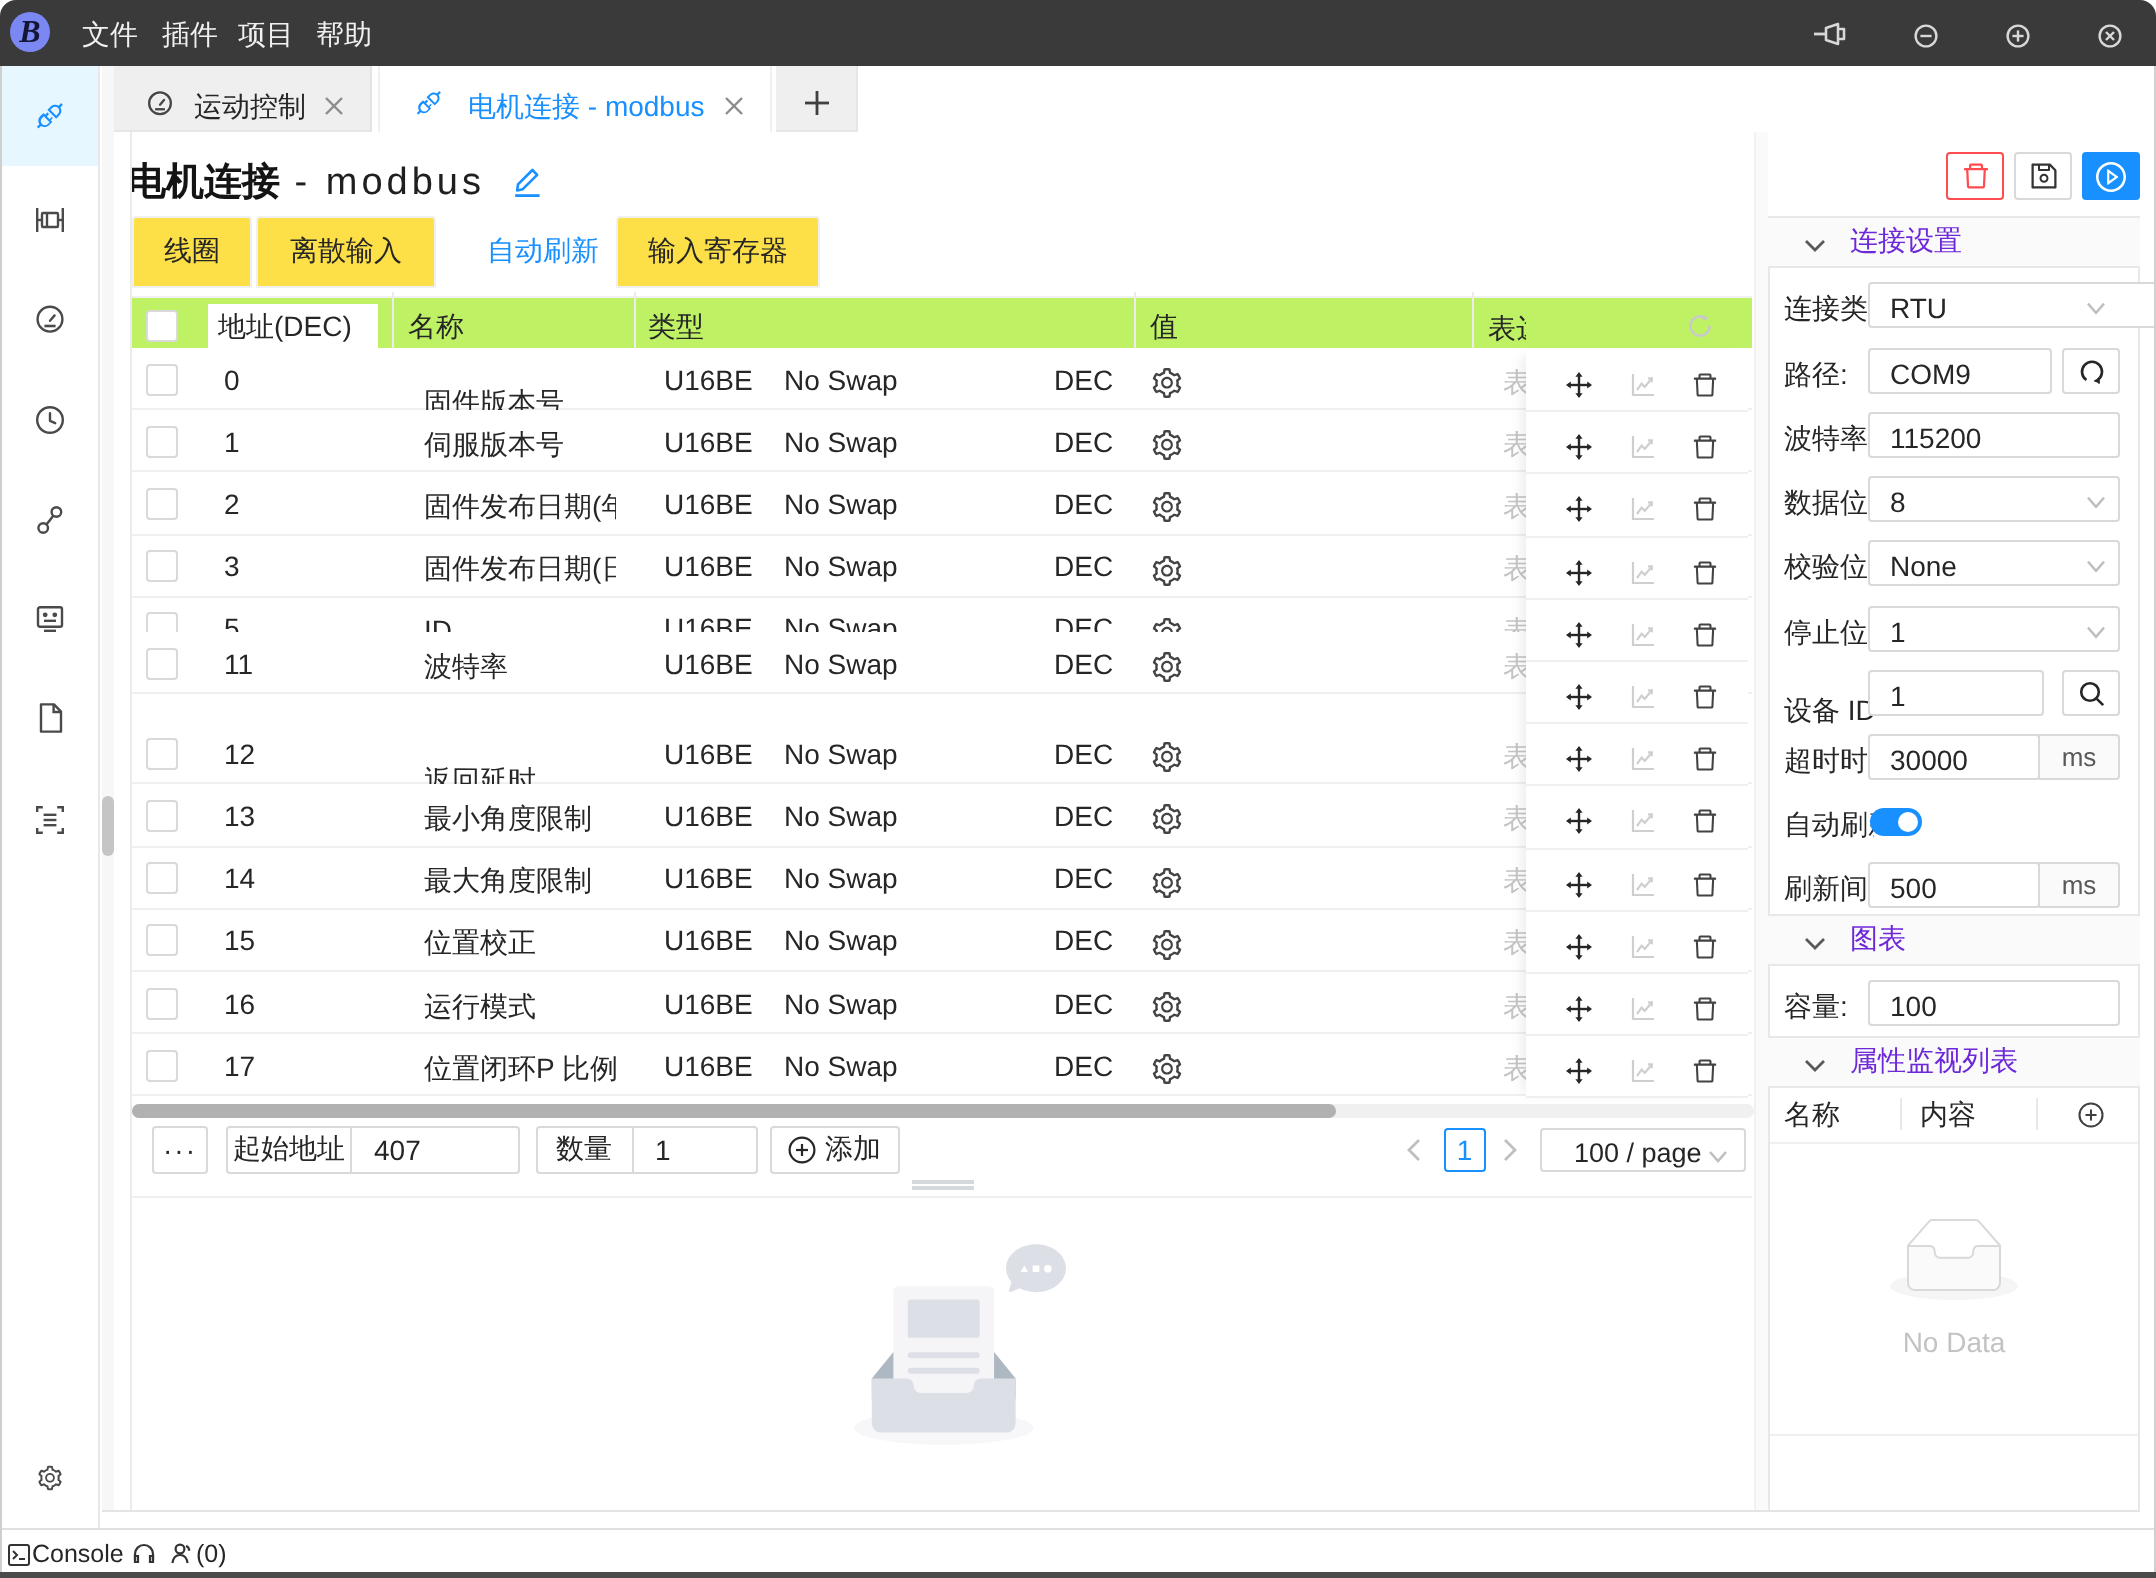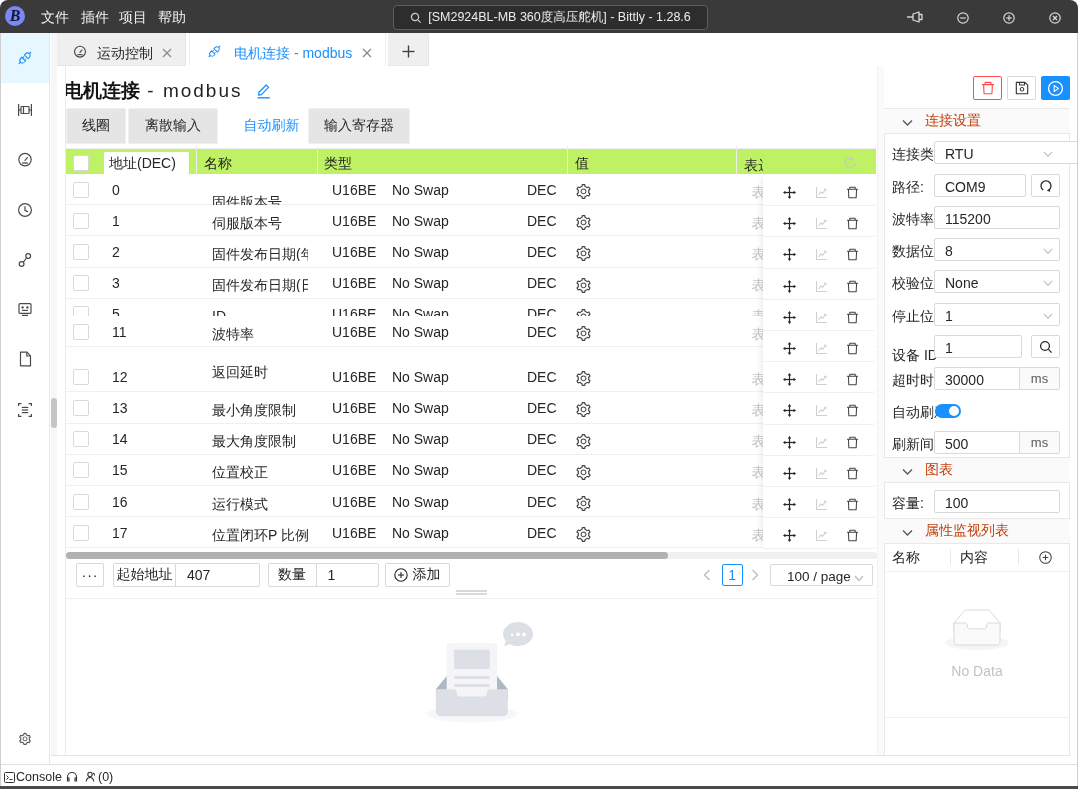--- a/index.html
+++ b/index.html
@@ -27,41 +27,41 @@
   .apptab { position:absolute; top:33px; height:33px; display:flex; align-items:center; padding-top:4px; }
   #tab1 { left:57px; width:129px; background:#efefef; border-right:1px solid #e3e3e3; border-bottom:1px solid #e6e6e6; }
   #tab2 { left:189px; width:197px; background:#fff; border-left:1px solid #f0f0f0; border-right:1px solid #f0f0f0; }
   #tabplus { left:388px; width:41px; background:#efefef; border-bottom:1px solid #e6e6e6; border-right:1px solid #e6e6e6; justify-content:center; }
 
   
   #pagetitle { position:absolute; left:64px; top:78px; font-size:19px; color:#1f1f1f; white-space:nowrap; }
   .hbtn { position:absolute; top:76px; width:29px; height:24px; border-radius:2px; display:flex; align-items:center; justify-content:center; }
 
   
-  .subtab { position:absolute; top:108px; height:36px; display:flex; align-items:center; justify-content:center; font-size:14px; color:#262626; background:#e5e5e5; border:1px solid #f0f0f0; border-radius:2px 2px 0 0; }
+  .subtab { position:absolute; top:108px; height:36px; display:flex; align-items:center; justify-content:center; font-size:14px; color:#262626; background:#fde047; border:1px solid #f0f0f0; border-radius:2px 2px 0 0; }
   .subtab.active { background:#fff; color:#1890ff; border-color:#fff; }
 
   
   #thead { position:absolute; left:66px; top:148px; width:810px; height:28px; background:#bef264; border-top:1px solid #f0f0f0; border-bottom:1px solid #f0f0f0; }
   .hsep { position:absolute; top:146px; width:1px; height:28px; background:#ececec; }
   .trow { position:absolute; left:66px; width:810px; border-bottom:1px solid #f0f0f0; background:#fff; }
   .cbx { position:absolute; left:7px; width:16px; height:16px; border:1px solid #d9d9d9; border-radius:2px; background:#fff; }
   .cellname { position:absolute; left:146px; width:96px; overflow:hidden; height:16px; }
   .ph { color:#c4c4c4; }
 
   
   #ovl { position:absolute; left:763px; top:175px; width:111px; height:374px; background:#fff; box-shadow:-5px 0 6px -3px rgba(0,0,0,0.08); }
   .ovlrow { position:absolute; left:0; width:111px; border-bottom:1px solid #f0f0f0; }
 
   
   .addon { position:absolute; top:563px; height:24px; border:1px solid #d9d9d9; background:#fff; display:flex; align-items:center; justify-content:center; font-size:14px; color:#262626; }
 
   
   .cheader { position:absolute; left:884px; width:186px; height:26px; background:#fafafa; border-top:1px solid #e8e8e8; border-bottom:1px solid #e8e8e8; display:flex; align-items:center; }
-  .cheader span { font-size:14px; color:#c2410c; margin-left:9px; }
+  .cheader span { font-size:14px; color:#6d28d9; margin-left:9px; }
   .flabel { position:absolute; left:892px; width:45px; overflow:hidden; font-size:14px; color:#262626; white-space:nowrap; }
   .fctrl { position:absolute; border:1px solid #d9d9d9; border-radius:2px; background:#fff; font-size:14px; color:#262626; }
   .fctrl .val { position:absolute; left:10px; top:4px; white-space:nowrap; }
   .msaddon { position:absolute; width:41px; height:23px; border:1px solid #d9d9d9; border-radius:0 2px 2px 0; background:#fafafa; display:flex; align-items:center; justify-content:center; font-size:13px; color:#595959; }
 
   
   #console { position:absolute; left:0; top:764px; width:1078px; height:22px; border-top:1px solid #e0e0e0; background:#fff; }
 </style>
 </head>
 <body>
@@ -73,27 +73,20 @@
 
 <div id="titlebar">
   <svg class="abs" style="left:5px;top:6px" width="20" height="20" viewBox="0 0 20 20">
     <circle cx="10" cy="10" r="10" fill="#7b87f3"></circle>
     <text x="10" y="15" font-family="Liberation Serif, serif" font-style="italic" font-weight="bold" font-size="16" fill="#131735" text-anchor="middle">B</text>
   </svg>
   <span class="menuitem" style="left:41px">文件</span>
   <span class="menuitem" style="left:81px">插件</span>
   <span class="menuitem" style="left:119px">项目</span>
   <span class="menuitem" style="left:158px">帮助</span>
-  <div id="searchbox">
-    <svg width="12" height="12" viewBox="0 0 12 12">
-        <circle cx="5" cy="5" r="3.6" fill="none" stroke="#cfcfcf" stroke-width="1.2"></circle>
-        <line x1="7.8" y1="7.8" x2="10.6" y2="10.6" stroke="#cfcfcf" stroke-width="1.2"></line>
-      </svg>
-    <span>[SM2924BL-MB 360度高压舵机] - Bittly - 1.28.6</span>
-  </div>
   <svg class="abs" style="left:906px;top:10px" width="18" height="14" viewBox="0 0 18 14">
     <path d="M1 7 L7 7" stroke="#d8d8d8" stroke-width="1.4" fill="none"></path>
     <path d="M7 4 L13 2 L13 12 L7 10 Z M13 4.5 L16 4.5 L16 9.5 L13 9.5" stroke="#d8d8d8" stroke-width="1.3" fill="none" stroke-linejoin="round"></path>
   </svg>
   <svg class="abs" style="left:957px;top:11.5px" width="12" height="12" viewBox="0 0 12 12">
       <circle cx="6" cy="6" r="5.2" fill="none" stroke="#d8d8d8" stroke-width="1.2"></circle>
       <line x1="3.2" y1="6" x2="8.8" y2="6" stroke="#d8d8d8" stroke-width="1.2"></line>
     </svg>
   <svg class="abs" style="left:1003px;top:11.5px" width="12" height="12" viewBox="0 0 12 12">
       <circle cx="6" cy="6" r="5.2" fill="none" stroke="#d8d8d8" stroke-width="1.2"></circle>
@@ -319,21 +312,21 @@
   <span class="t14 abs" style="left:326px;top:8.6px">No Swap</span>
   <span class="t14 abs" style="left:461px;top:8.6px">DEC</span>
   <svg class="abs" style="left:510px;top:10.1px" width="15" height="15" viewBox="64 64 896 896" fill="#434343">
         <use href="#geari"></use>
       </svg>
   <div class="abs" style="left:685.5px;top:8.6px;width:11.5px;height:16px;overflow:hidden"><span class="t14 ph">表达式</span></div>
 </div>
 <div class="trow" style="top:361.2px;height:31.2px">
   <div class="cbx" style="top:7.6px"></div>
   <span class="t14 abs" style="left:46px;top:8.6px">12</span>
-  <div class="cellname abs" style="top:2px"><span class="t14">返回延时</span></div>
+  <div class="cellname abs" style="top:21px"><span class="t14">返回延时</span></div>
   <span class="t14 abs" style="left:266px;top:8.6px">U16BE</span>
   <span class="t14 abs" style="left:326px;top:8.6px">No Swap</span>
   <span class="t14 abs" style="left:461px;top:8.6px">DEC</span>
   <svg class="abs" style="left:510px;top:10.1px" width="15" height="15" viewBox="64 64 896 896" fill="#434343">
         <use href="#geari"></use>
       </svg>
   <div class="abs" style="left:685.5px;top:8.6px;width:11.5px;height:16px;overflow:hidden"><span class="t14 ph">表达式</span></div>
 </div>
 <div class="trow" style="top:392.4px;height:31.2px">
   <div class="cbx" style="top:7.6px"></div>

